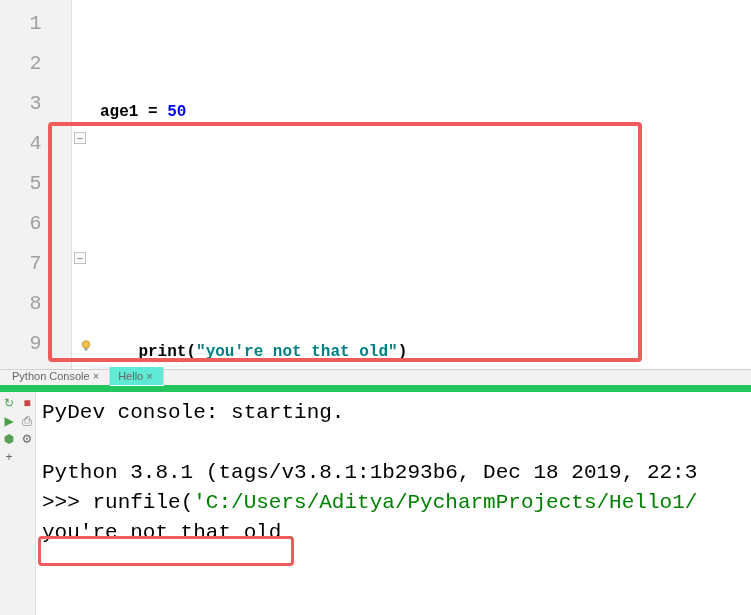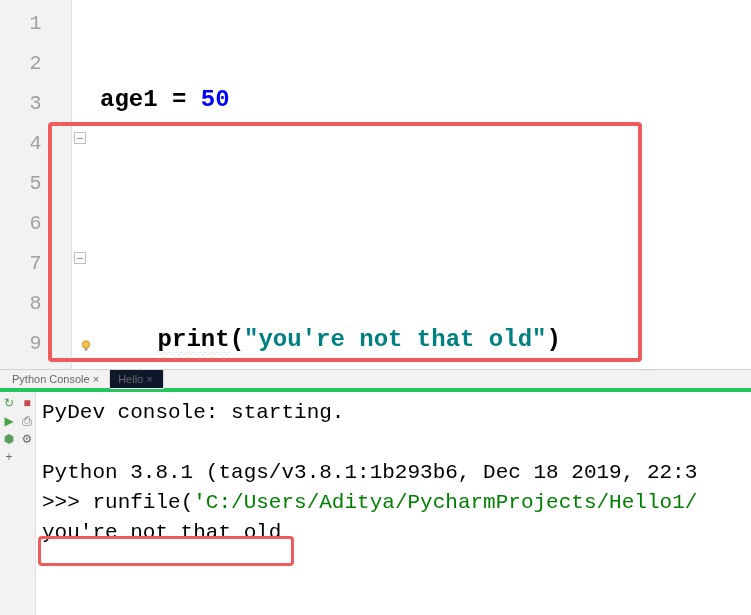--- a/index.html
+++ b/index.html
@@ -45,23 +45,23 @@
     background: #fff;
   }
   .fold-gutter::after {
     content: "";
     position: absolute;
     left: 2px; right: 2px; top: 5px;
     border-top: 1px solid #9a9a9a;
   }
   .code-body {
     flex: 1;
-    padding-top: 0;
+    padding-top: 12px;
     font-family: Consolas, "Courier New", monospace;
-    font-size: 24px;
+    font-size: 16px;
     line-height: 40px;
     white-space: pre;
     position: relative;
   }
   .code-line { height: 40px; padding-left: 10px; position: relative; }
   .tk-id   { color: #000000; font-weight: bold; }
   .tk-op   { color: #000000; font-weight: bold; }
   .tk-num  { color: #0000ff; font-weight: bold; }
   .tk-kw   { color: #000090; font-weight: bold; }
   .tk-fn   { color: #000000; font-weight: bold; }
@@ -93,32 +93,32 @@
     height: 30px;
     border-width: 3px;
   }
   .tab-bar {
     display: flex;
     align-items: flex-end;
     height: 22px;
     background: #f2f2f2;
     font-size: 11px;
     color: #666;
-    border-bottom: 4px solid #22c55e;
+    border-bottom: 7px solid #22c55e;
     padding-left: 4px;
     gap: 0;
   }
   .tab {
     padding: 3px 10px 3px 8px;
     background: #f2f2f2;
     border-right: 1px solid #d8d8d8;
     cursor: pointer;
   }
   .tab.active {
-    background: #0f172a;
+    background: #5eead4;
     border-bottom: 1px solid #ffffff;
     position: relative;
     top: 1px;
   }
   .console-area {
     display: flex;
     height: 223px;
   }
   .console-tools {
     width: 36px;

